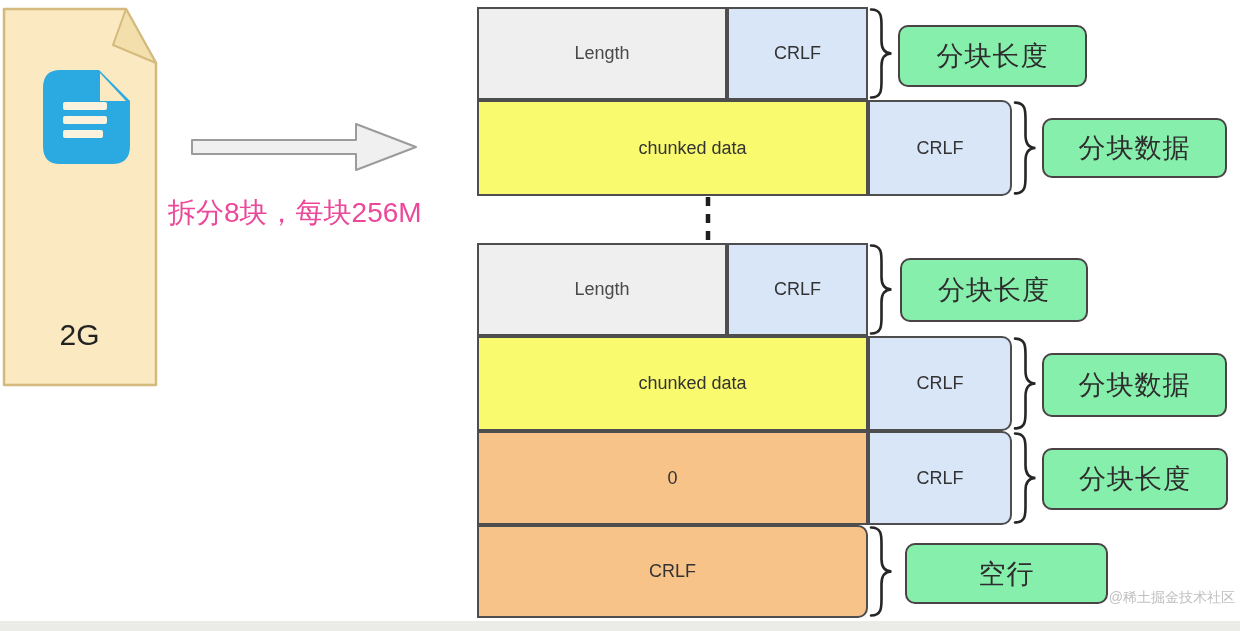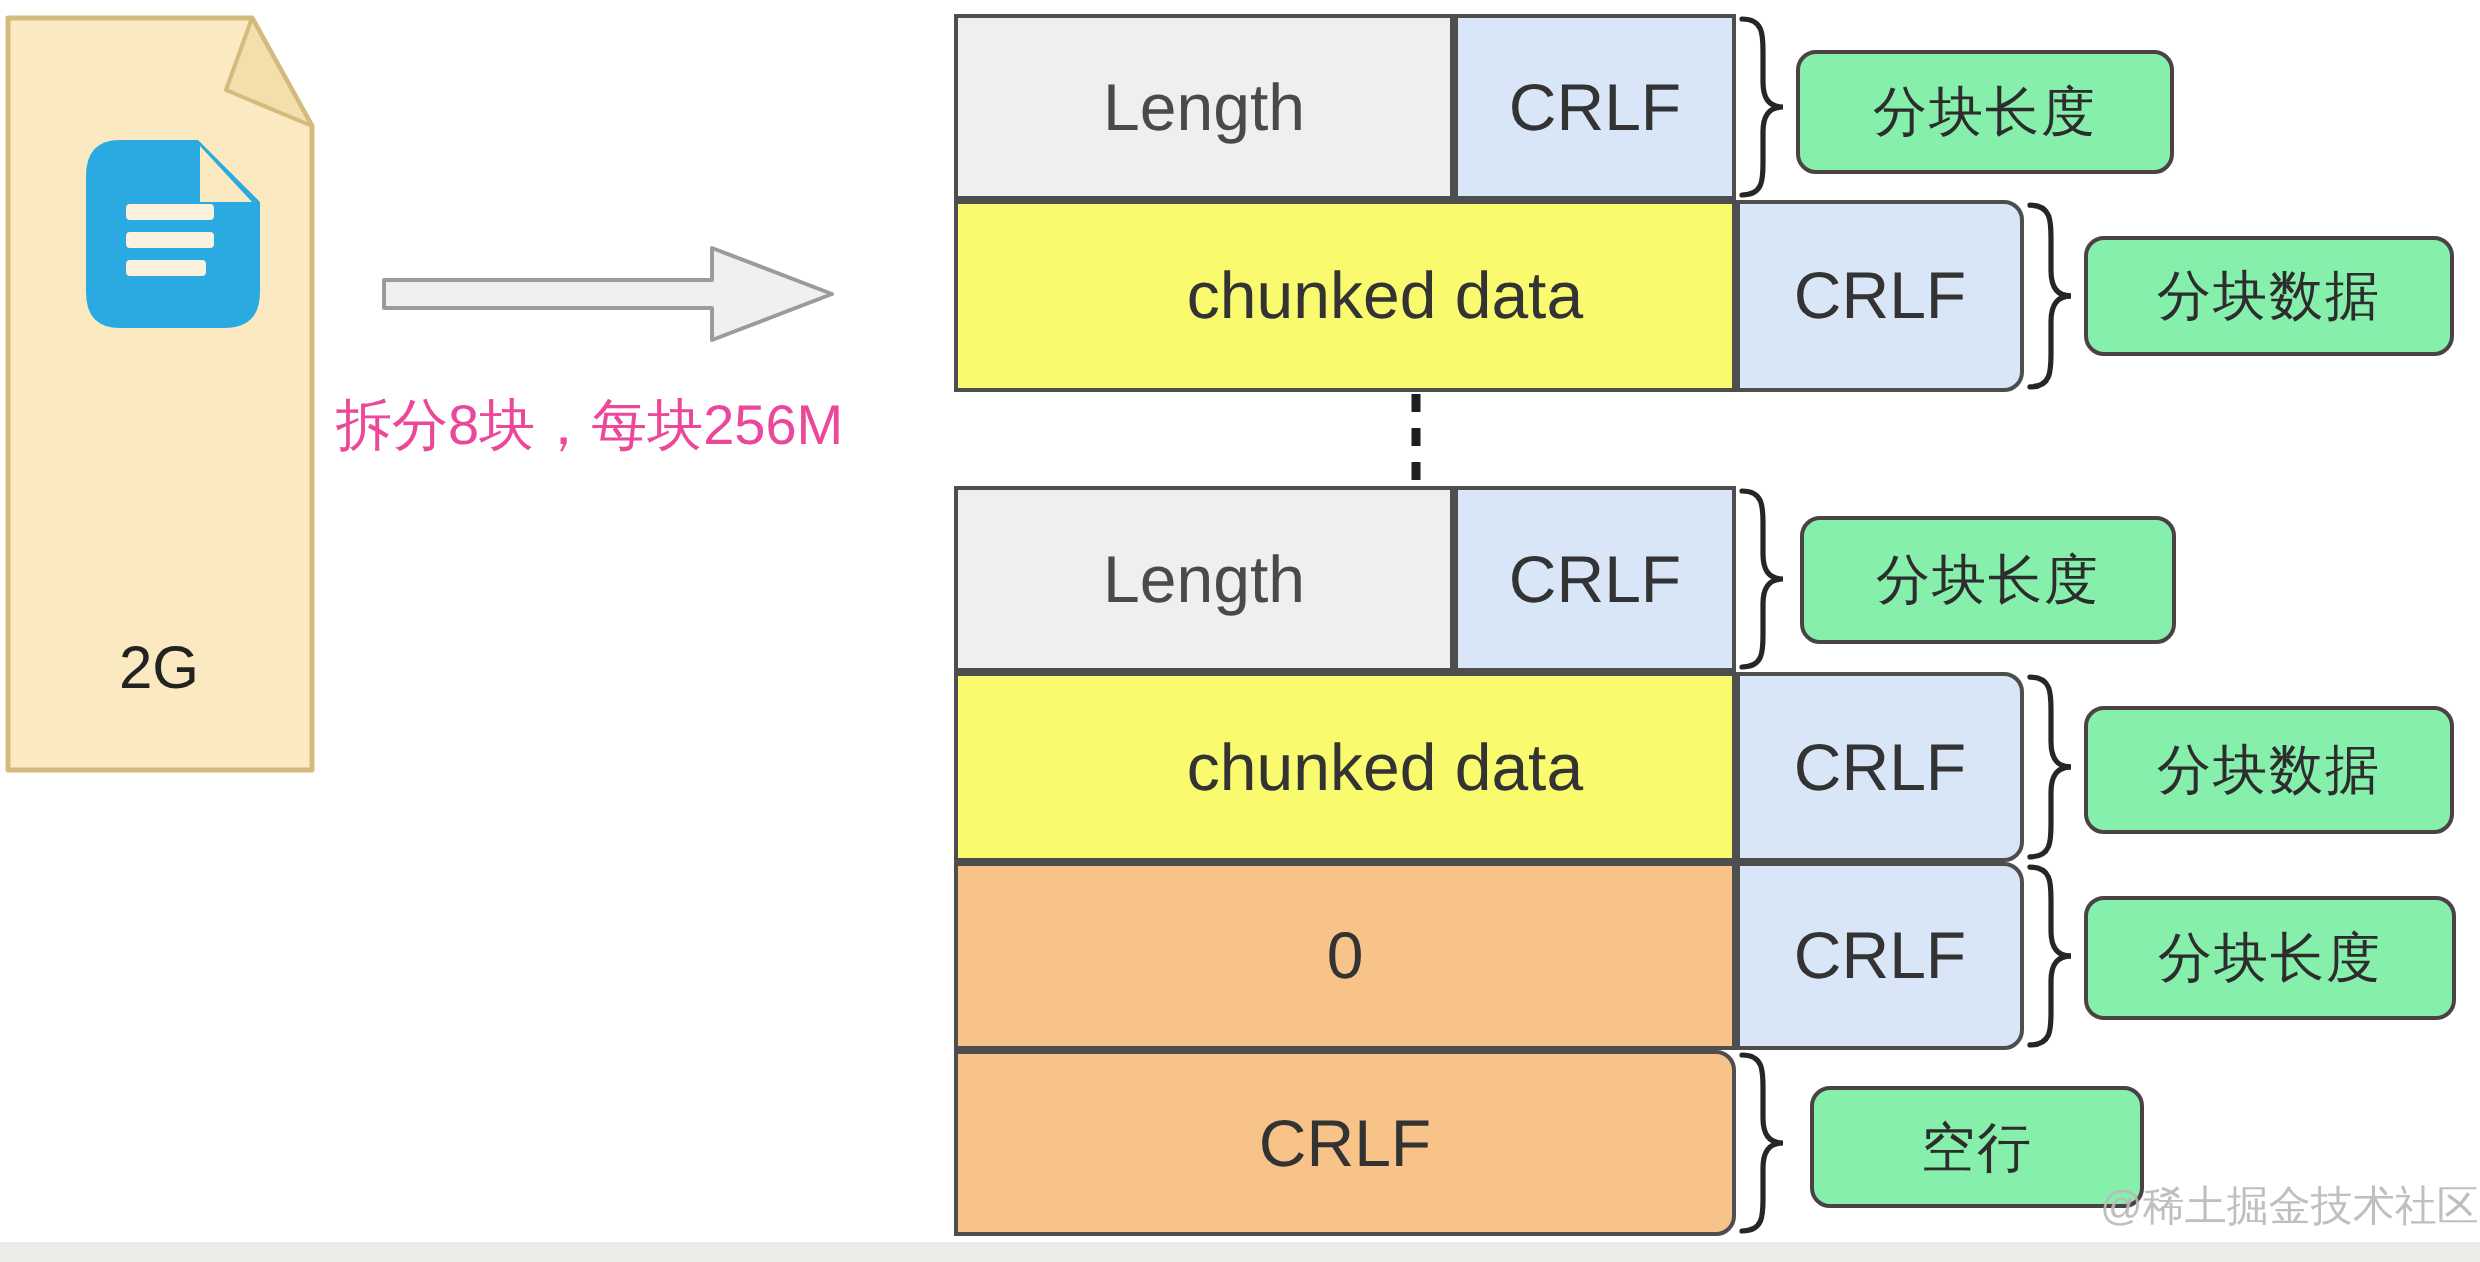--- a/index.html
+++ b/index.html
@@ -7,21 +7,21 @@
     position:relative;
     width:1240px;height:631px;
     background:#ffffff;
     overflow:hidden;
     font-family:"Liberation Sans","DejaVu Sans",sans-serif;
   }
   .box{
     position:absolute;box-sizing:border-box;
     border:2px solid #4e4e4e;
     display:flex;align-items:center;justify-content:center;
-    font-size:33px;color:#333333;text-align:center;
+    font-size:18px;color:#333333;text-align:center;
   }
   .gray{background:#efefef;color:#4a4a4a;}
   .blue{background:#d9e6f8;}
   .yellow{background:#fafa6e;padding-left:40px;}
   .orange{background:#f7c389;}
   .round-r{border-radius:0 10px 10px 0;}
   .pink{
     position:absolute;box-sizing:border-box;
     background:#86efac;border:2.5px solid #4a4244;border-radius:10px;
     display:flex;align-items:center;justify-content:center;
@@ -40,41 +40,41 @@
     position:absolute;left:168px;top:194px;width:285px;
     text-align:left;font-size:28px;color:#ec4899;
   }
   #dash-line{position:absolute;left:703px;top:196px;}
   #bottom-band{
     position:absolute;left:0;top:621px;width:1240px;height:10px;
     background:#ebebe8;
   }
   #watermark{
     position:absolute;left:1050px;top:589px;width:185px;
-    font-size:21px;color:#b9b9b9;opacity:.9;z-index:6;
+    font-size:14px;color:#b9b9b9;opacity:.9;z-index:6;
     text-align:right;white-space:nowrap;
   }
   
   .r1m{left:477px;top:7px;width:250px;height:93px;}
   .r1c{left:727px;top:7px;width:141px;height:93px;}
   .r2m{left:477px;top:100px;width:391px;height:96px;}
   .r2c{left:868px;top:100px;width:144px;height:96px;}
   .r3m{left:477px;top:243px;width:250px;height:93px;}
   .r3c{left:727px;top:243px;width:141px;height:93px;}
   .r4m{left:477px;top:336px;width:391px;height:95px;}
   .r4c{left:868px;top:336px;width:144px;height:95px;}
   .r5m{left:477px;top:431px;width:391px;height:94px;}
   .r5c{left:868px;top:431px;width:144px;height:94px;}
   .r6m{left:477px;top:525px;width:391px;height:93px;border-radius:0 10px 10px 0;}
   .p1{left:898px;top:25px;width:189px;height:62px;}
   .p2{left:1042px;top:118px;width:185px;height:60px;}
   .p3{left:900px;top:258px;width:188px;height:64px;}
   .p4{left:1042px;top:353px;width:185px;height:64px;}
   .p5{left:1042px;top:448px;width:186px;height:62px;}
-  .p6{left:905px;top:543px;width:167px;height:61px;}
+  .p6{left:905px;top:543px;width:203px;height:61px;}
 </style>
 </head>
 <body>
 
 <div id="canvas">
 
   <svg id="file-shape" width="170" height="400" viewBox="0 0 170 400">
     <polygon points="4,9 126,9 156,63 156,385 4,385" fill="#FAE9C1" stroke="#D4BA7C" stroke-width="2.5" stroke-linejoin="round"></polygon>
     <polygon points="126,9 113,45 156,63" fill="#F3DFAC" stroke="#D4BA7C" stroke-width="2" stroke-linejoin="round"></polygon>
   </svg>

